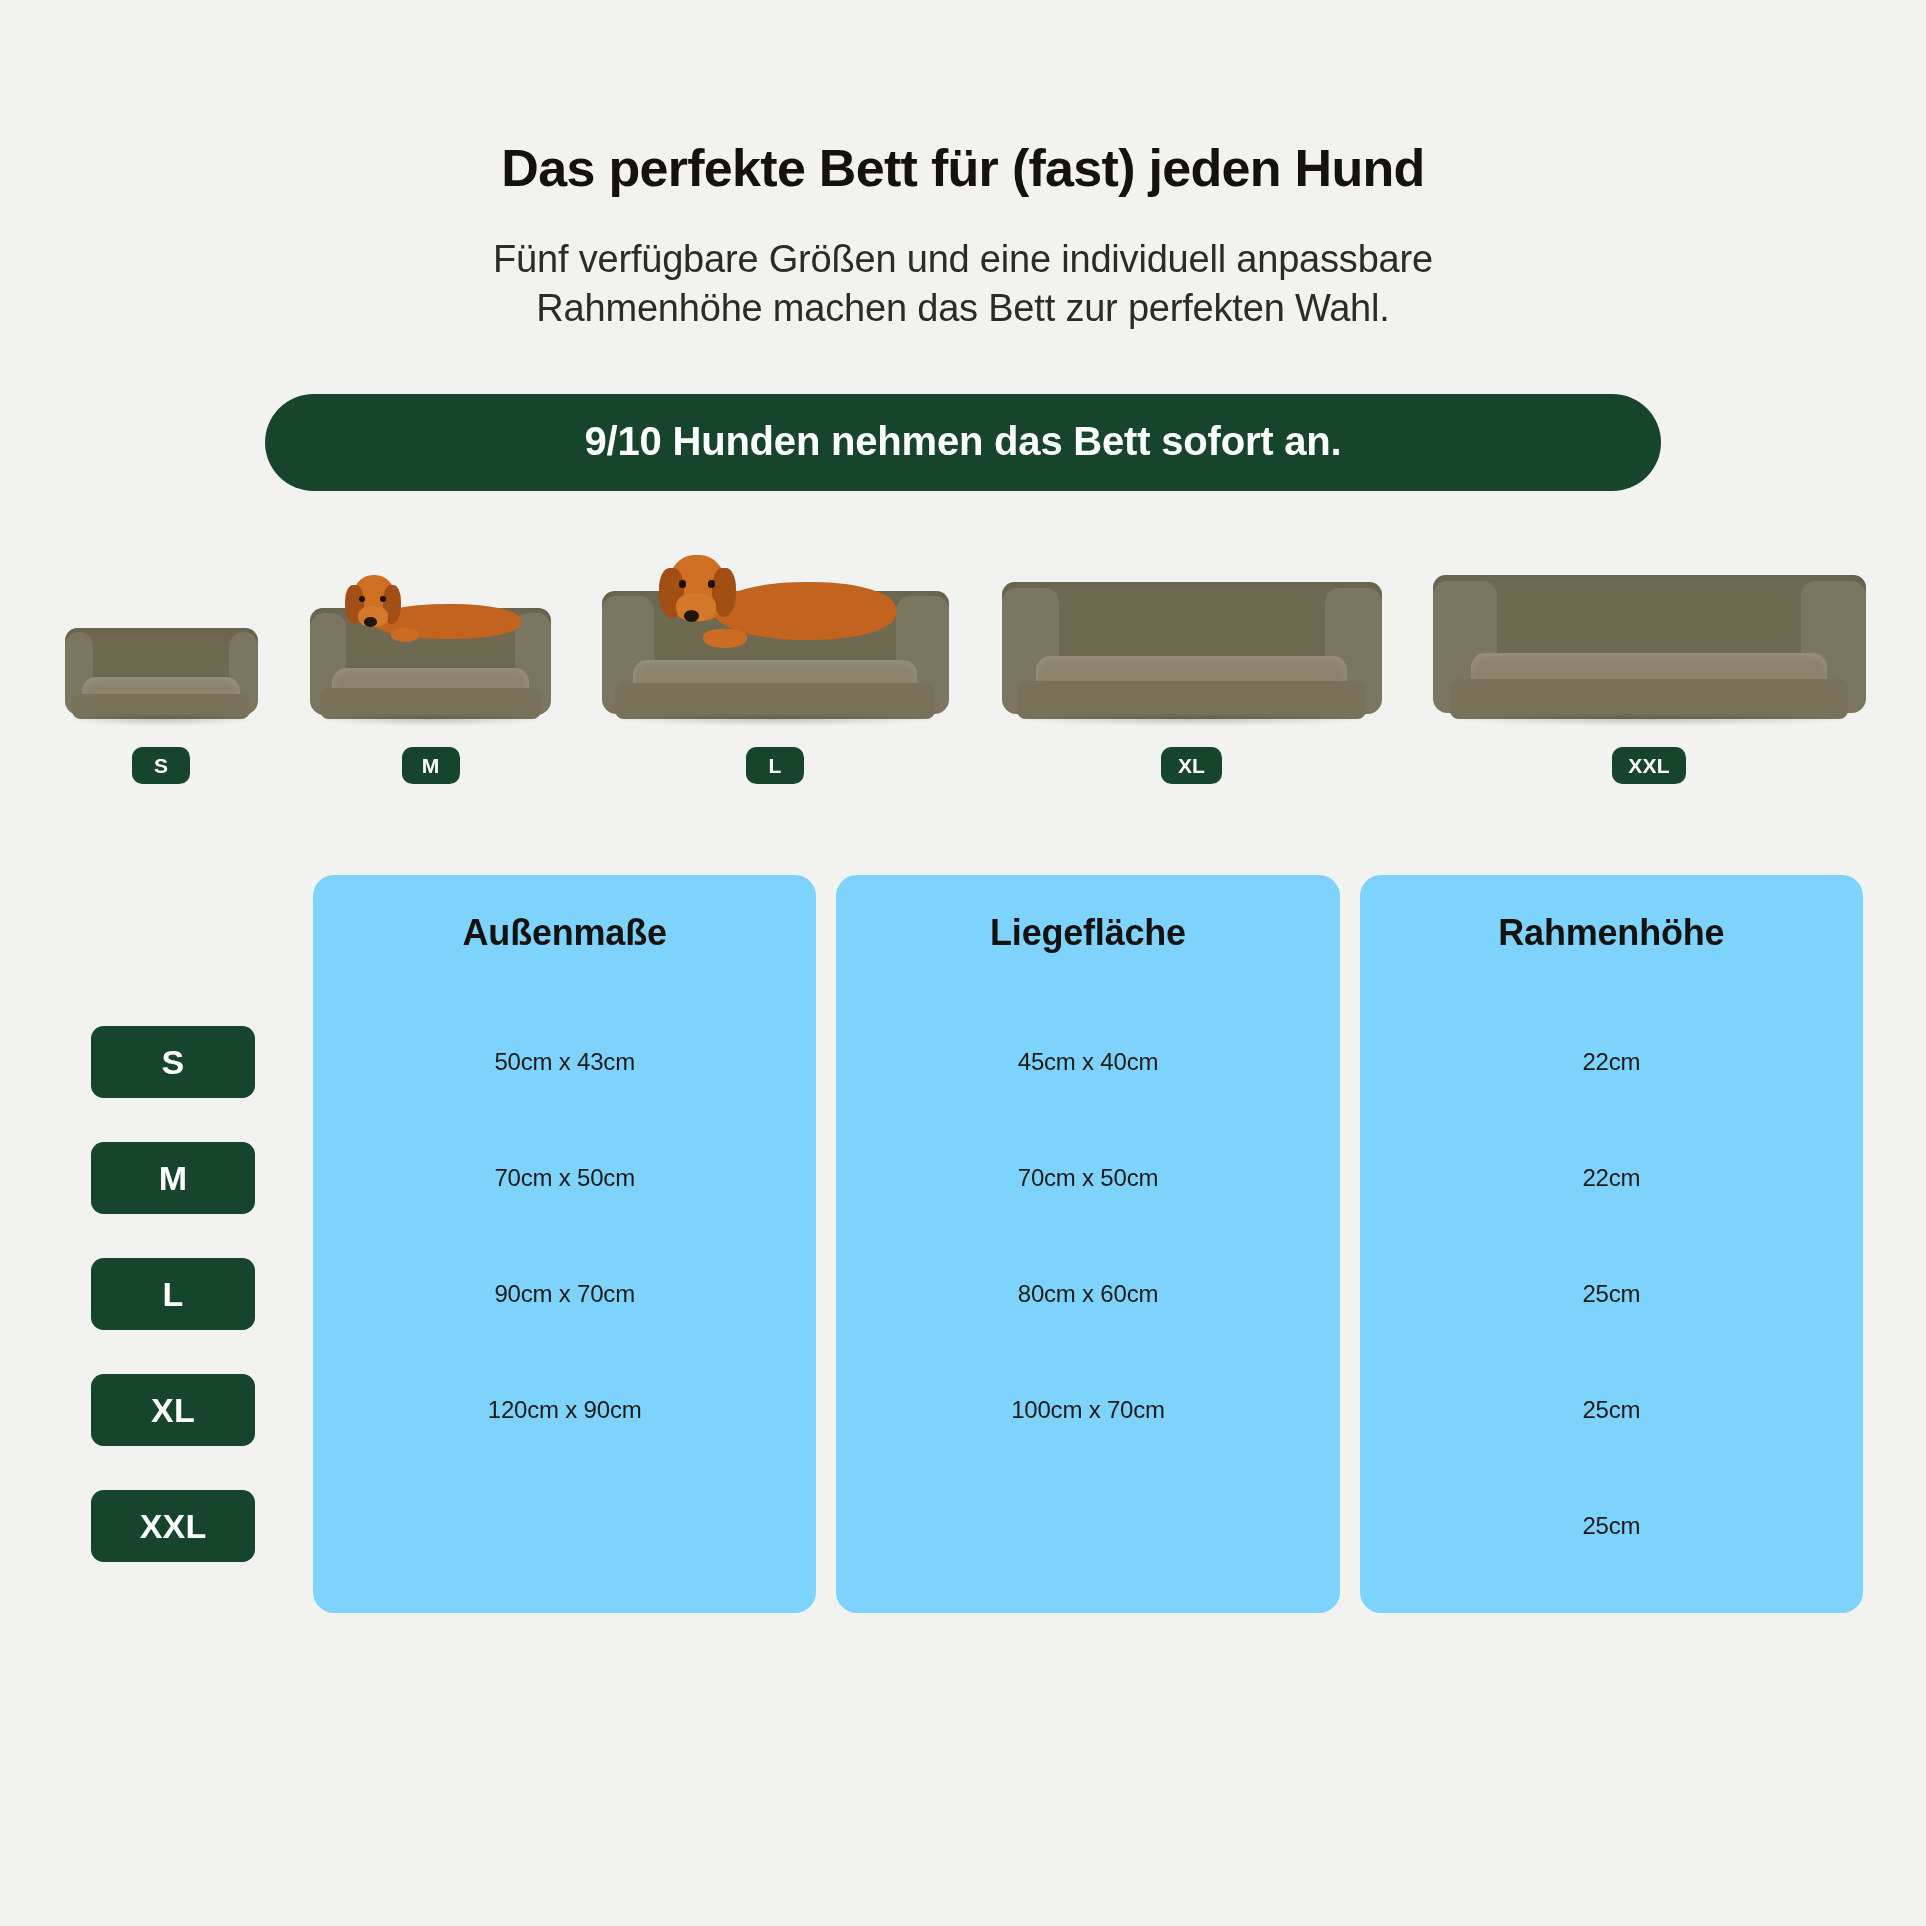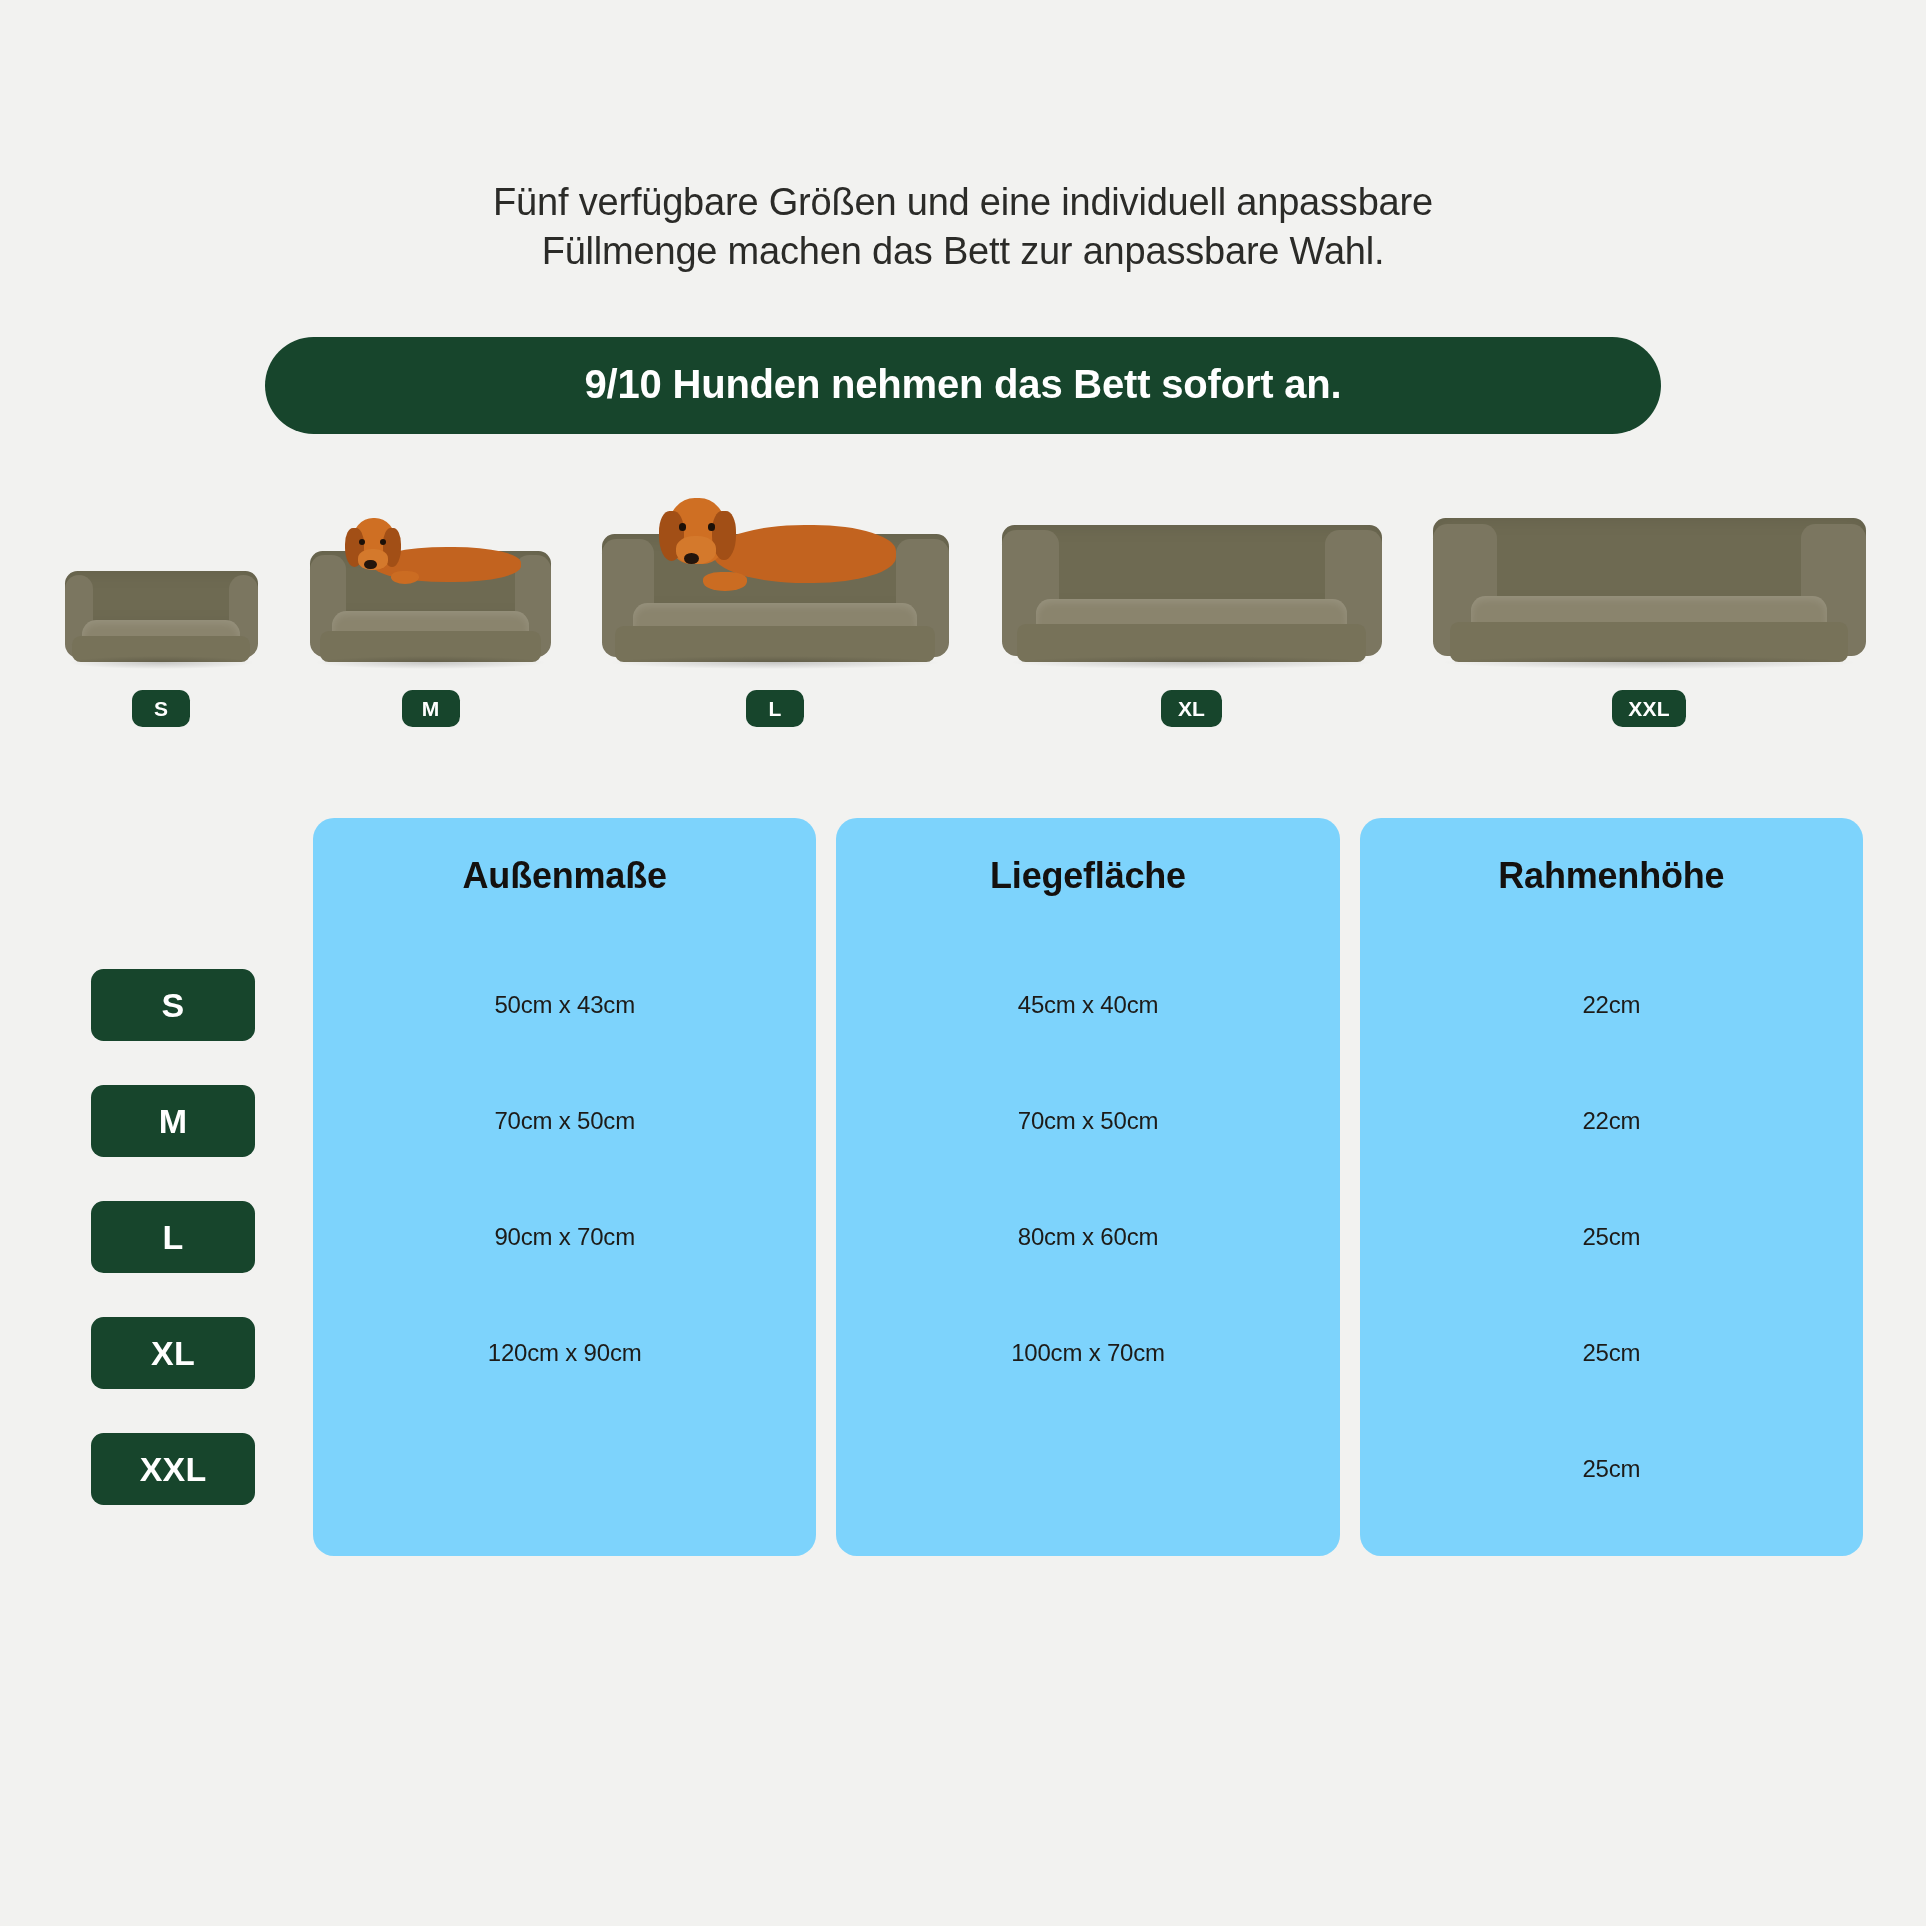--- a/index.html
+++ b/index.html
@@ -269,23 +269,24 @@
     color: #1d1b18;
     letter-spacing: -0.2px;
   }
 </style>
 </head>
 <body>
 
 <div class="page">
 
   <div class="header">
+    <h1 class="headline">Das perfekte Bett für (fast) jeden Hund</h1>
     <p class="subhead">
       <span>Fünf verfügbare Größen und eine individuell anpassbare</span><br>
-      <span>Füllmenge machen das Bett zur anpassbare Wahl.</span>
+      <span>Rahmenhöhe machen das Bett zur perfekten Wahl.</span>
     </p>
   </div>
 
   <div class="banner-wrap">
     <div class="banner">9/10 Hunden nehmen das Bett sofort an.</div>
   </div>
 
   <div class="beds">
 
     <div class="bed-cell s">

